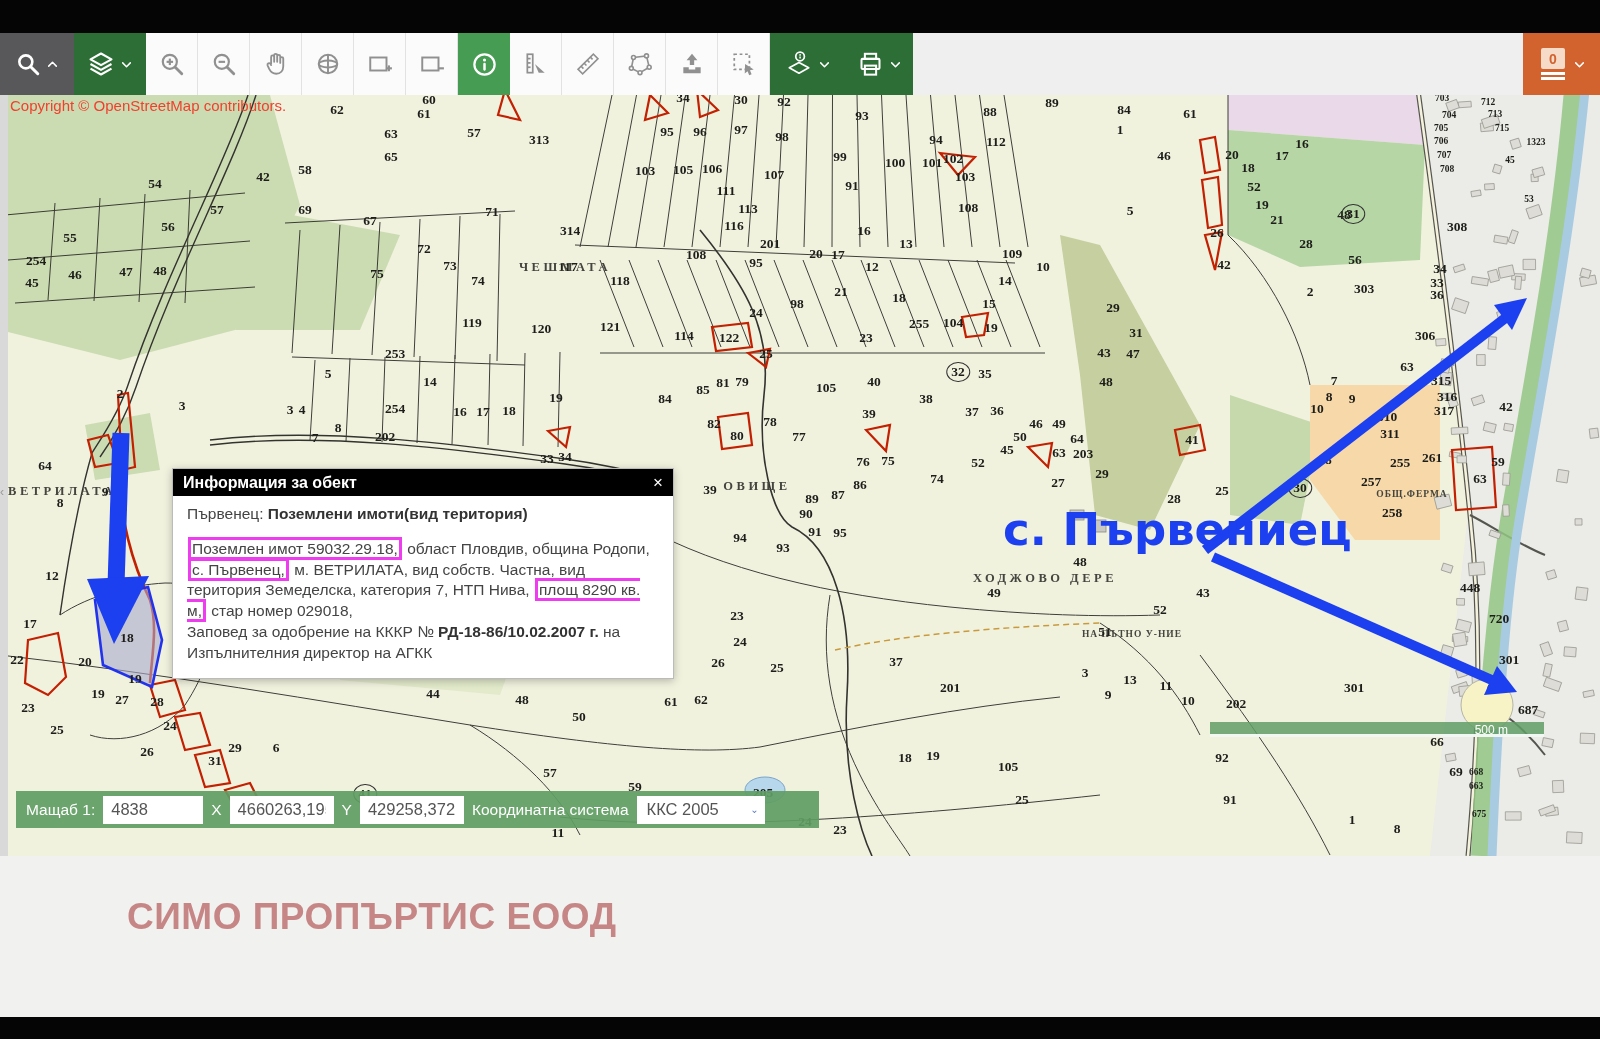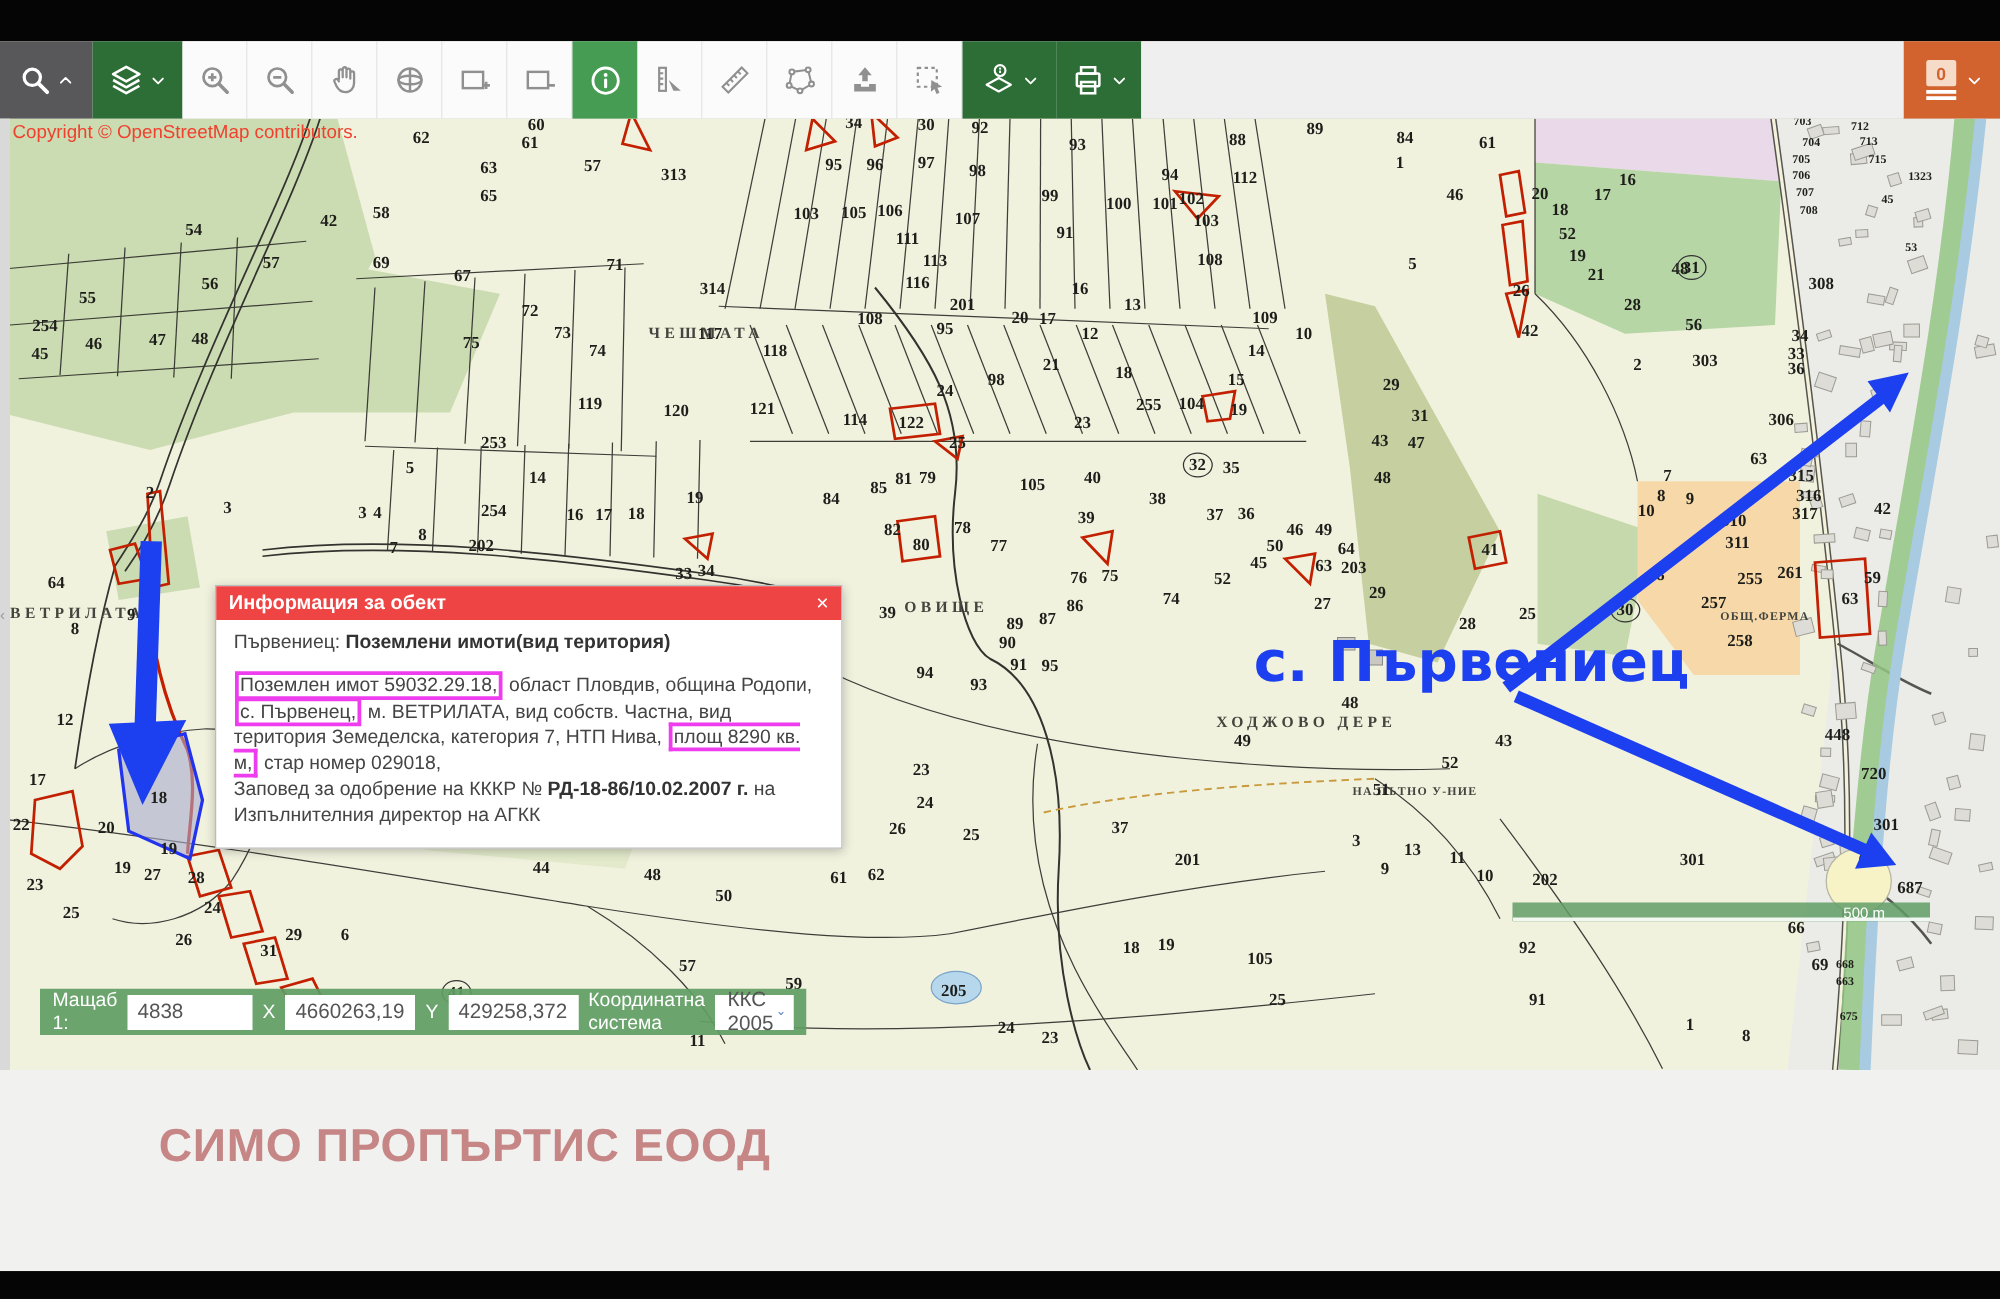--- a/index.html
+++ b/index.html
@@ -33,34 +33,34 @@
   .village{position:absolute;left:1003px;top:408px;z-index:3;color:#1c3ff0;font-weight:bold;
            font-size:45px;font-family:"DejaVu Sans",sans-serif;white-space:nowrap;}
   .scalebar{position:absolute;left:1210px;top:627px;width:334px;height:15px;z-index:4;
             background:rgba(98,158,102,.85);box-shadow:inset 0 -3px 0 rgba(255,255,255,.9);
             color:#fff;font-size:12px;display:flex;align-items:center;justify-content:flex-end;
             padding-right:36px;box-sizing:border-box;}
   .lscroll{position:absolute;left:0;top:95px;width:8px;height:761px;background:#d9d9d9;z-index:6;
            color:#9a9a9a;font-size:12px;}
   .lscroll span{position:absolute;top:390px;left:0px;}
 
-  .statusbar{position:absolute;left:16px;top:696px;width:613px;height:37px;z-index:11;
+  .statusbar{position:absolute;left:16px;top:696px;width:803px;height:37px;z-index:11;
              background:rgba(97,157,100,.92);display:flex;align-items:center;gap:8px;
-             padding:0 10px;box-sizing:border-box;color:#fff;font-size:15.5px;margin-left:16px;}
+             padding:0 10px;box-sizing:border-box;color:#fff;font-size:15.5px;}
   .statusbar input{height:28px;border:none;background:#fff;color:#555;font-size:16.5px;
                    font-family:Liberation Sans, sans-serif;padding:0 8px;box-sizing:border-box;}
   .sb-scale{width:100px;} .sb-x{width:104px;} .sb-y{width:104px;}
   .sb-sel{width:128px;height:28px;background:#fff;color:#555;font-size:16.5px;display:flex;
           align-items:center;justify-content:space-between;padding:0 6px 0 10px;box-sizing:border-box;
           cursor:pointer;}
   .sb-sel .chev{color:#5a7ec9;font-size:10px;line-height:1;}
 
   .infobox{position:absolute;left:172px;top:468px;width:500px;z-index:10;background:#fff;
            border:1px solid #bbb;box-shadow:0 2px 8px rgba(0,0,0,.25);}
-  .info-head{height:27px;background:#ef4444;color:#fff;display:flex;align-items:center;
+  .info-head{height:27px;background:#000000;color:#fff;display:flex;align-items:center;
              justify-content:space-between;padding:0 10px;font-size:16px;font-weight:bold;}
   .info-close{cursor:pointer;font-size:17px;font-weight:normal;}
   .info-body{padding:8px 14px 15px;font-size:15.5px;color:#444;line-height:1.34;}
   .info-src{margin-bottom:14px;}
   .info-body b{color:#333;}
   .hl{border:3px solid #ee3dee;padding:0 1px;margin:0 1px;}
 
   .footer{position:absolute;left:0;top:856px;width:1600px;height:161px;background:#f1f1f0;}
   .watermark{position:absolute;left:127px;top:40px;font-size:37px;font-weight:bold;
              color:#c68686;letter-spacing:.5px;}
@@ -784,21 +784,21 @@
     <span data-name="chevron-left-icon">‹</span>
   </div>
 
 <div class="infobox" data-name="object-info-dialog">
   <div class="info-head" data-name="dialog-header">
     <span data-name="dialog-title">Информация за обект</span>
     <span class="info-close" data-name="close-icon">×</span>
   </div>
   <div class="info-body" data-name="dialog-body">
     <div class="info-src" data-name="source-line">
-      <span data-name="source-label">Първениец: </span><b data-name="source-value">Поземлени имоти(вид територия)</b>
+      <span data-name="source-label">Първенец: </span><b data-name="source-value">Поземлени имоти(вид територия)</b>
     </div>
     <div data-name="dialog-paragraph" id="dlg-par"><span class="hl" data-name="highlighted-text">Поземлен имот 59032.29.18,</span><span data-name="dialog-text"> област Пловдив, община Родопи, </span><span class="hl" data-name="highlighted-text">с. Първенец,</span><span data-name="dialog-text"> м. ВЕТРИЛАТА, вид собств. Частна, вид територия Земеделска, категория 7, НТП Нива, </span><span class="hl" data-name="highlighted-text">площ 8290 кв. м,</span><span data-name="dialog-text"> стар номер 029018,</span></div>
     <div data-name="dialog-order-line" id="dlg-order"><span data-name="dialog-text">Заповед за одобрение на КККР № </span><b data-name="dialog-text">РД-18-86/10.02.2007 г.</b><span data-name="dialog-text"> на Изпълнителния директор на АГКК</span></div>
   </div>
 </div>
 
 <div class="footer" data-name="footer-area">
   <div class="watermark" data-name="watermark-text">СИМО ПРОПЪРТИС ЕООД</div>
 </div>
 <div class="bottombar" data-name="bottom-black-bar"></div>

